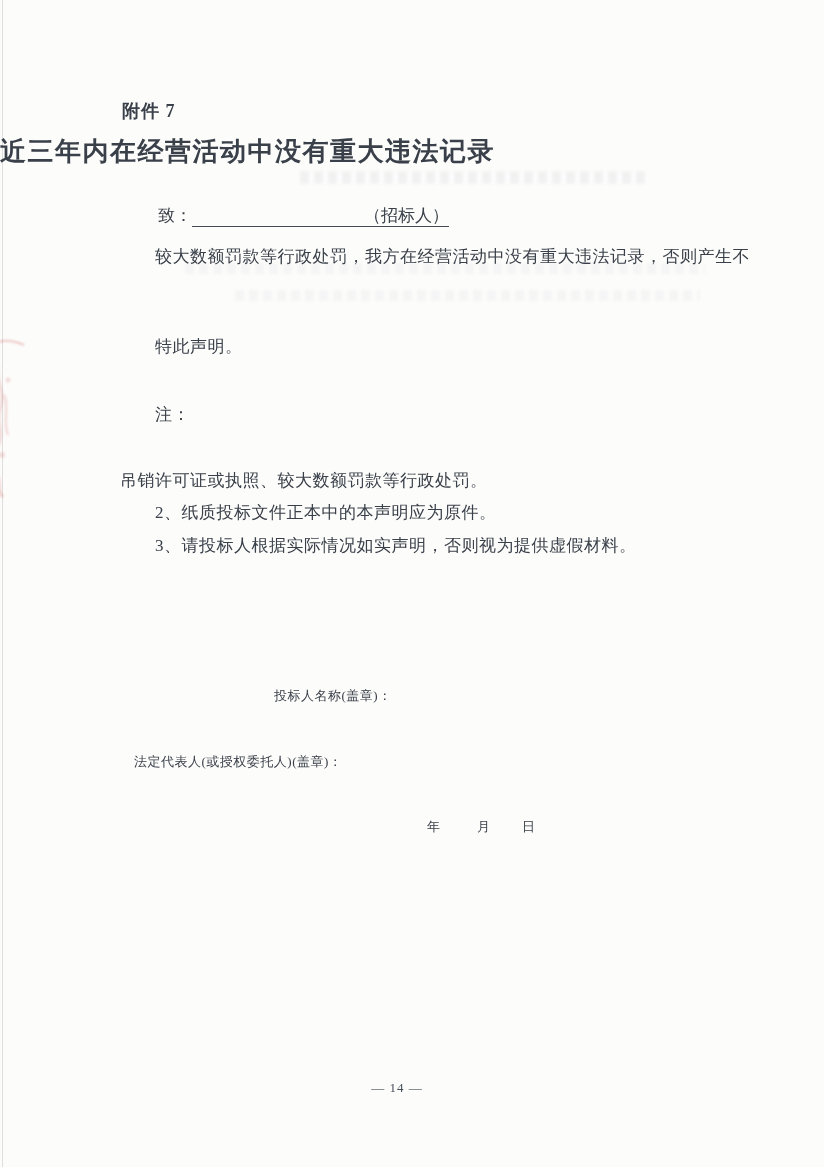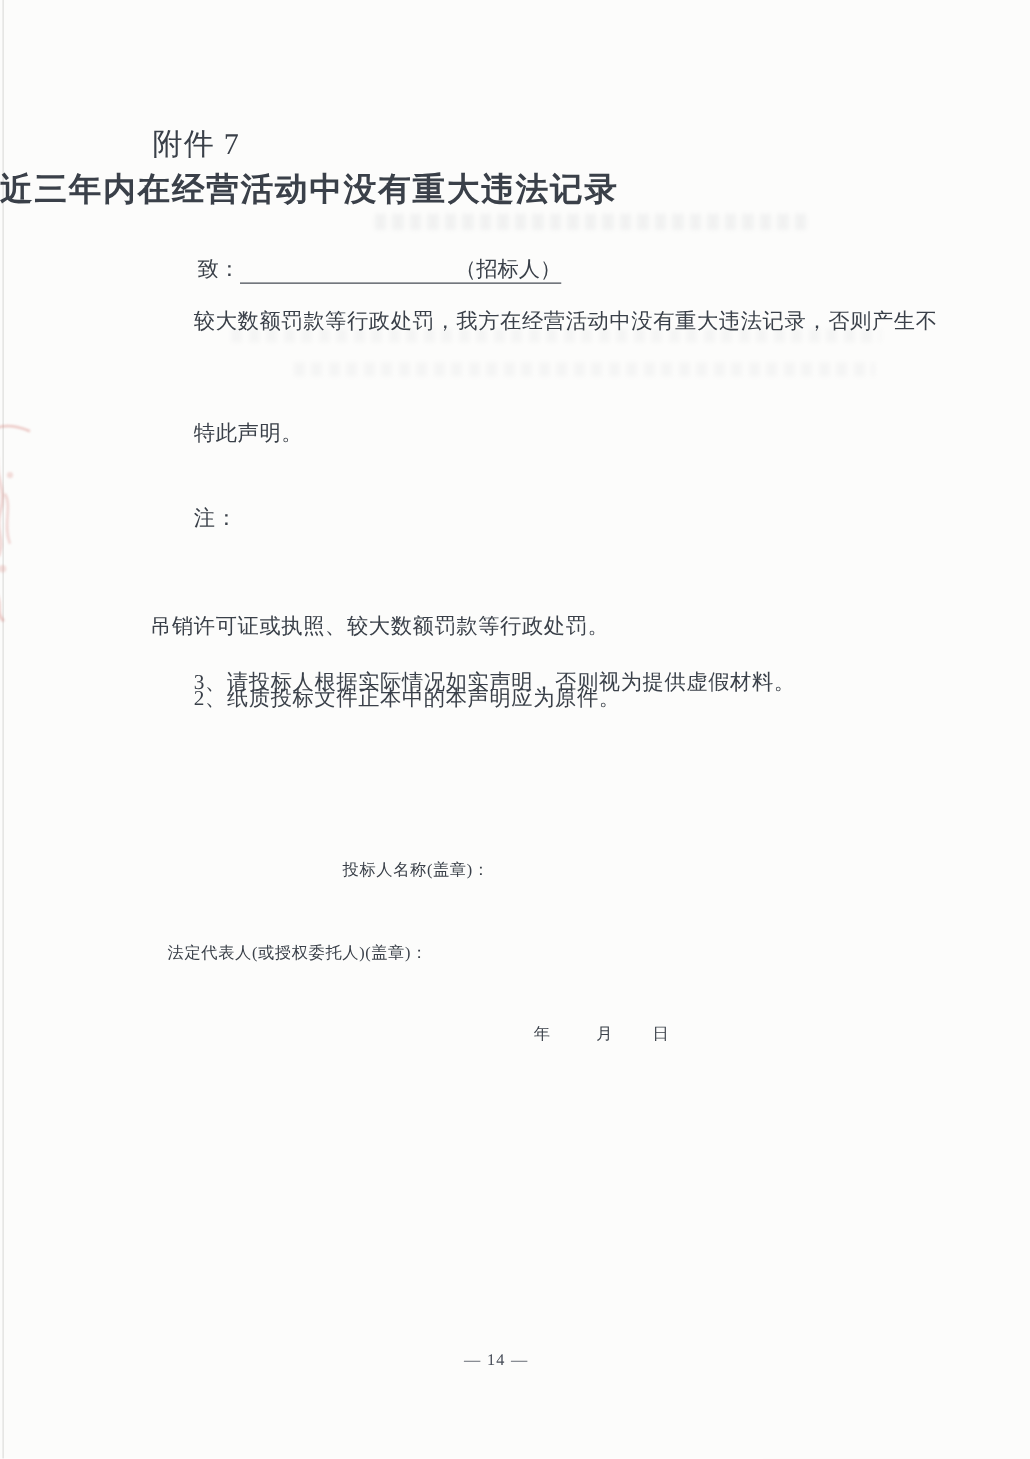--- a/index.html
+++ b/index.html
@@ -22,22 +22,22 @@
     left: 2px;
     top: 0;
     width: 1px;
     height: 100%;
     background: #dededd;
   }
   .attachment-label {
     position: absolute;
     left: 122px;
     top: 99px;
-    font-size: 24px;
-    font-weight: normal;
+    font-size: 18px;
+    font-weight: bold;
     letter-spacing: 1px;
     white-space: nowrap;
   }
   .doc-title {
     position: absolute;
     left: 0;
     right: 0;
     top: 134px;
     text-align: left;
     font-size: 26px;
@@ -140,22 +140,22 @@
   <div class="salutation">
     <span class="to-label">致：</span><span class="blank-line"></span><span class="recipient-hint">（招标人）</span>
   </div>
 
   <div class="body-line" style="left:155px; top:245px;">较大数额罚款等行政处罚，我方在经营活动中没有重大违法记录，否则产生不</div>
 
   <div class="body-line" style="left:155px; top:335px;">特此声明。</div>
 
   <div class="body-line" style="left:155px; top:403px;">注：</div>
 
-  <div class="body-line" style="left:120px; top:469px;margin-top:20px;">吊销许可证或执照、较大数额罚款等行政处罚。</div>
-  <div class="body-line" style="left:155px; top:501px;margin-top:46px;">2、纸质投标文件正本中的本声明应为原件。</div>
+  <div class="body-line" style="left:120px; top:469px;">吊销许可证或执照、较大数额罚款等行政处罚。</div>
+  <div class="body-line" style="left:155px; top:501px;">2、纸质投标文件正本中的本声明应为原件。</div>
   <div class="body-line" style="left:155px; top:534px;">3、请投标人根据实际情况如实声明，否则视为提供虚假材料。</div>
 
   <div class="sig-line" style="left:274px; top:687px;">投标人名称(盖章)：</div>
 
   <div class="sig-line" style="left:134px; top:753px;">法定代表人(或授权委托人)(盖章)：</div>
 
   <div class="sig-line" style="left:427px; top:818px;">年</div>
   <div class="sig-line" style="left:477px; top:818px;">月</div>
   <div class="sig-line" style="left:522px; top:818px;">日</div>
 

